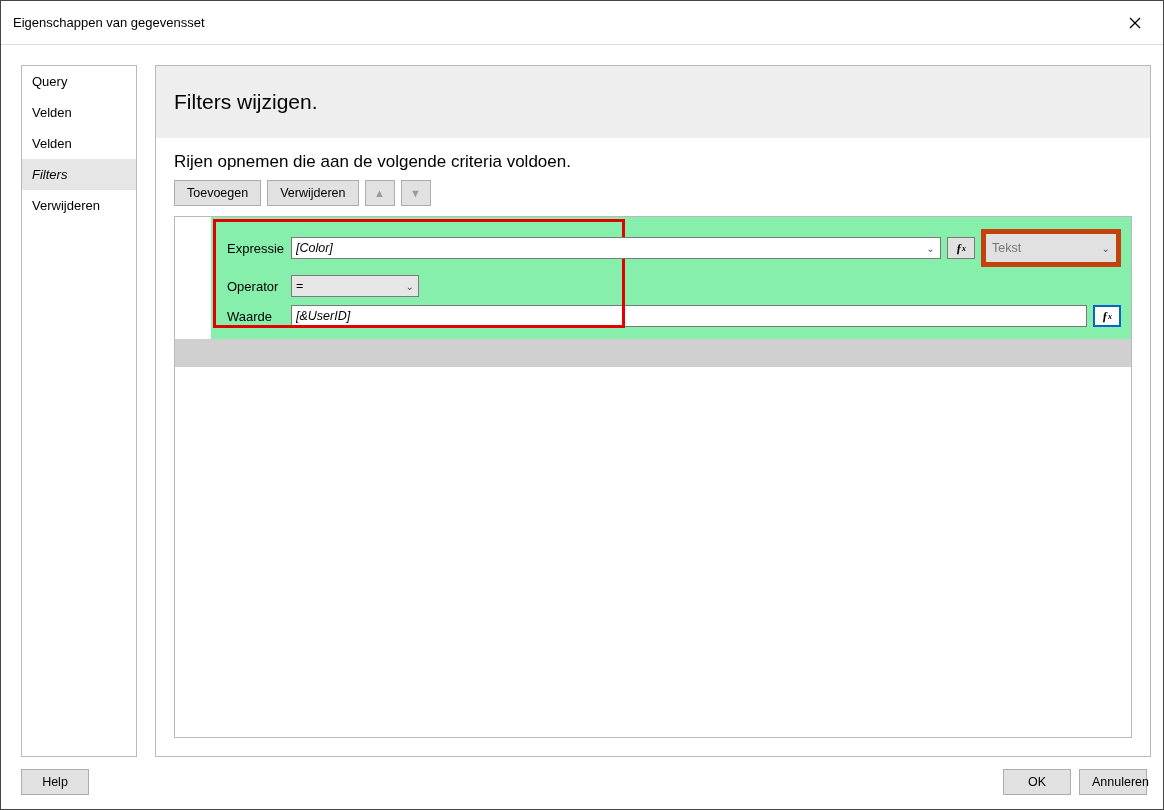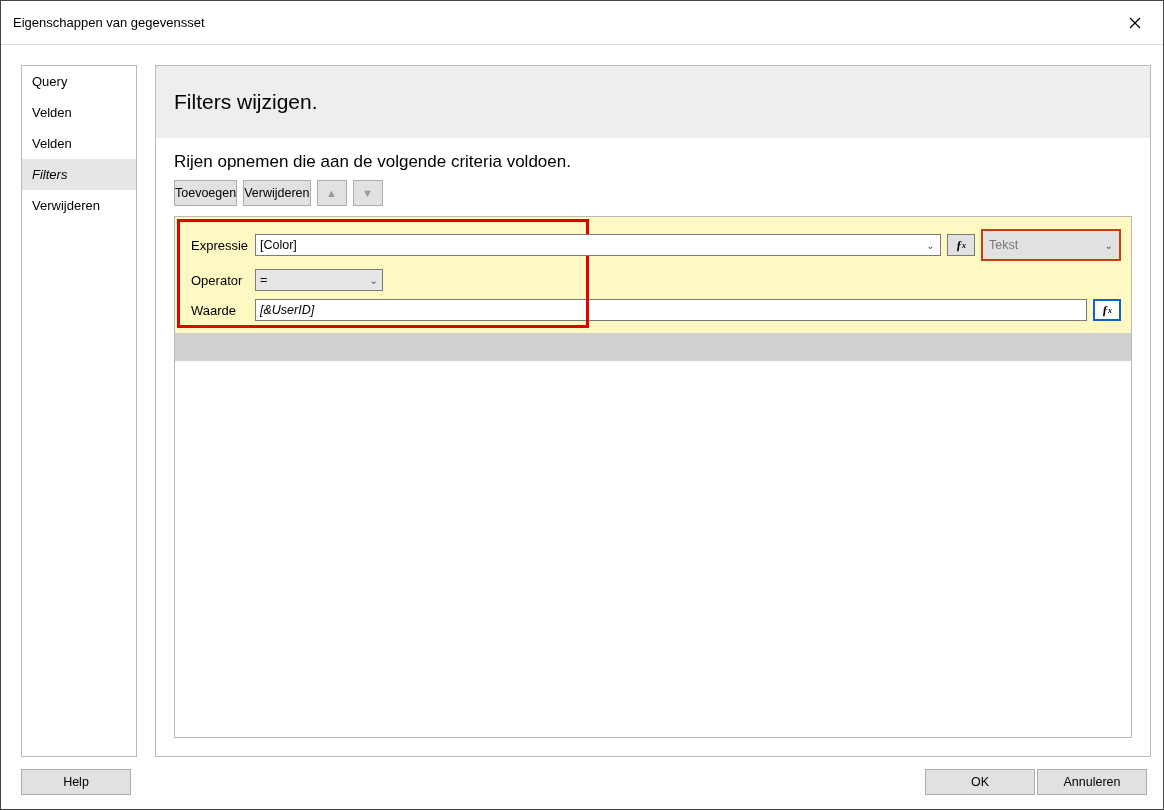--- a/index.html
+++ b/index.html
@@ -70,37 +70,38 @@
     font-size: 17px;
   }
   .toolbar {
     display: flex;
     gap: 6px;
     padding: 0 18px 10px 18px;
   }
   .btn {
     background: #e1e1e1;
     border: 1px solid #adadad;
-    padding: 5px 0;
+    padding: 5px 12px;
     font-size: 12.5px;
     cursor: pointer;
   }
   .btn.icon-only { padding: 5px 8px; width: 30px; text-align: center; color: #888;}
   .filter-area {
     margin: 0 18px 18px 18px;
     border: 1px solid #b9b9b9;
     flex: 1;
     display: flex;
     flex-direction: column;
     background: #fff;
   }
   .filter-row-block {
-    background: #fef9c3;
+    background: #86efac;
     padding: 8px 10px 8px 10px;
     position: relative;
+    margin-left: 36px;
   }
   .highlight-box {
     position: absolute;
     border: 3px solid #e30000;
     left: 2px; top: 2px;
     height: 109px; width: 412px;
     pointer-events: none;
   }
   .field-row {
     display: flex;
@@ -132,41 +133,41 @@
     border: 1px solid #7a7a7a;
     background: #e1e1e1;
     width: 28px; height: 22px;
     display:flex; align-items:center; justify-content:center;
     font-style: italic; font-weight: bold; font-family: Georgia, serif;
     font-size: 12px;
     cursor: pointer;
   }
   .fx-btn.active { border: 2px solid #0a63c9; background:#fff;}
   .type-select {
-    border: 2px solid #c2410c;
+    border: 5px solid #c2410c;
     background: #e1e1e1;
     color: #777;
     height: 22px;
     width: 140px;
     padding: 14px 6px;
     display:flex; align-items:center; justify-content:space-between;
   }
   .spacer-band {
     background: #d0d0d0;
     height: 28px;
   }
   .empty-fill { flex:1; background:#fff; }
   .footer {
     display:flex;
     justify-content: space-between;
     align-items: center;
     padding: 12px 16px 14px 20px;
   }
-  .footer-right { display:flex; gap:2px; }
-  .footer .btn { width: 110px; }
+  .footer-right { display:flex; gap:8px; }
+  .footer .btn { width: 68px; }
   .chev { font-size:10px; color:#555; }
   .arrow { font-size:11px; color:#9a9a9a; }
 </style>
 </head>
 <body>
 
 <div class="window">
 
   <div class="titlebar">
     <span class="titlebar-title">Eigenschappen van gegevensset</span>
@@ -200,21 +201,21 @@
       </div>
 
       <div class="filter-area">
         <div class="filter-row-block">
           <div class="highlight-box"></div>
 
           <div class="field-row">
             <div class="field-label">Expressie</div>
             <div style="flex:1; display:flex; align-items:center; gap:6px;">
               <div style="flex:1; position:relative; display:flex;">
-                <input class="text-input" style="flex: 1 1 0%; border-right: none;" value="[Color]">
+                <input class="text-input" style="flex: 1 1 0%; border-right: none; font-style: italic;" value="[Color]">
                 <div class="select-input" style="width:20px; border-left:none; background:#fff; justify-content:center;">
                     <span class="chev">⌄</span>
                   </div>
               </div>
               <div class="fx-btn">ƒ<sub style="font-size:8px;">x</sub></div>
               <div class="type-select">
                 <span>Tekst</span>
                 <span class="chev">⌄</span>
               </div>
             </div>

